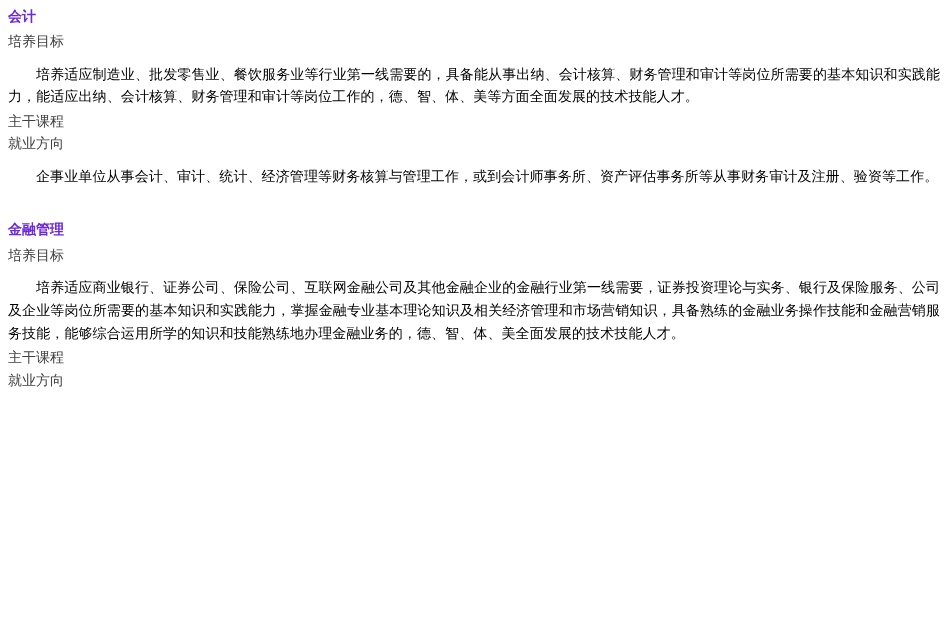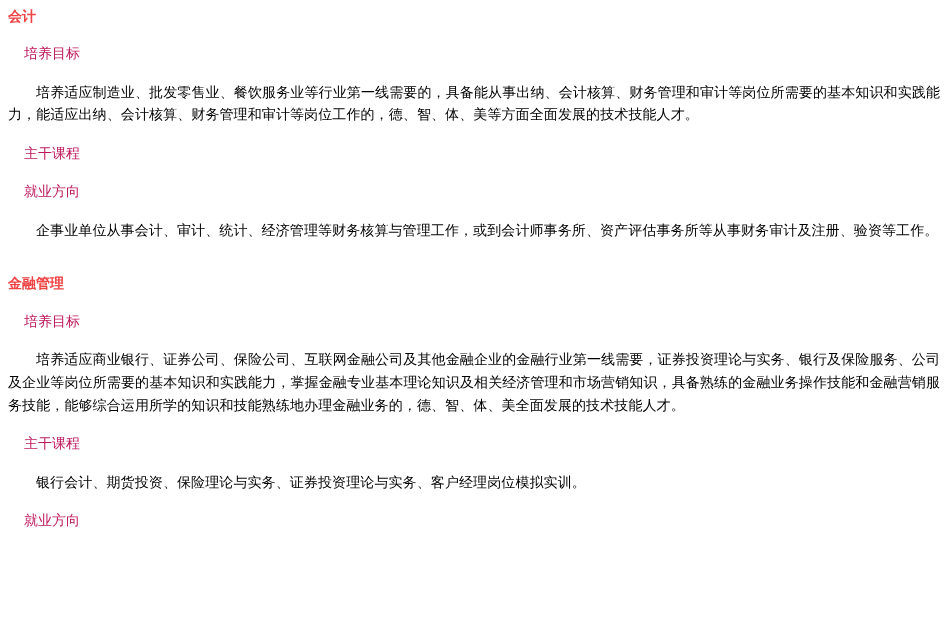--- a/index.html
+++ b/index.html
@@ -18,33 +18,33 @@
   }
   .page {
     padding: 6px 8px 0 8px;
     box-sizing: border-box;
     width: 948px;
   }
   .major {
     margin-bottom: 18px;
   }
   .major-title {
-    color: #ef4444;
+    color: #6d28d9;
     font-size: 14px;
     font-weight: bold;
     margin: 0 0 4px 0;
     line-height: 1.45;
   }
   .section {
     margin: 0;
   }
   .section-label {
     font-size: 14px;
-    color: #be185d;
-    margin: 16px;
+    color: #404040;
+    margin: 0;
     line-height: 1.6;
   }
   .section-body {
     font-size: 14px;
     color: #000000;
     margin: 10px 0 2px 0;
     line-height: 1.62;
     text-indent: 2em;
     text-align: justify;
     letter-spacing: 0.1px;
@@ -81,21 +81,20 @@
   <div class="major">
     <h2 class="major-title">金融管理</h2>
 
     <div class="section">
       <div class="section-label">培养目标</div>
       <p class="section-body">培养适应商业银行、证券公司、保险公司、互联网金融公司及其他金融企业的金融行业第一线需要，证券投资理论与实务、银行及保险服务、公司及企业等岗位所需要的基本知识和实践能力，掌握金融专业基本理论知识及相关经济管理和市场营销知识，具备熟练的金融业务操作技能和金融营销服务技能，能够综合运用所学的知识和技能熟练地办理金融业务的，德、智、体、美全面发展的技术技能人才。</p>
     </div>
 
     <div class="section">
       <div class="section-label">主干课程</div>
-      <p class="section-body">银行会计、期货投资、保险理论与实务、证券投资理论与实务、客户经理岗位模拟实训。</p>
     </div>
 
     <div class="section">
       <div class="section-label">就业方向</div>
     </div>
   </div>
 
 </div>
 
 </body></html>

